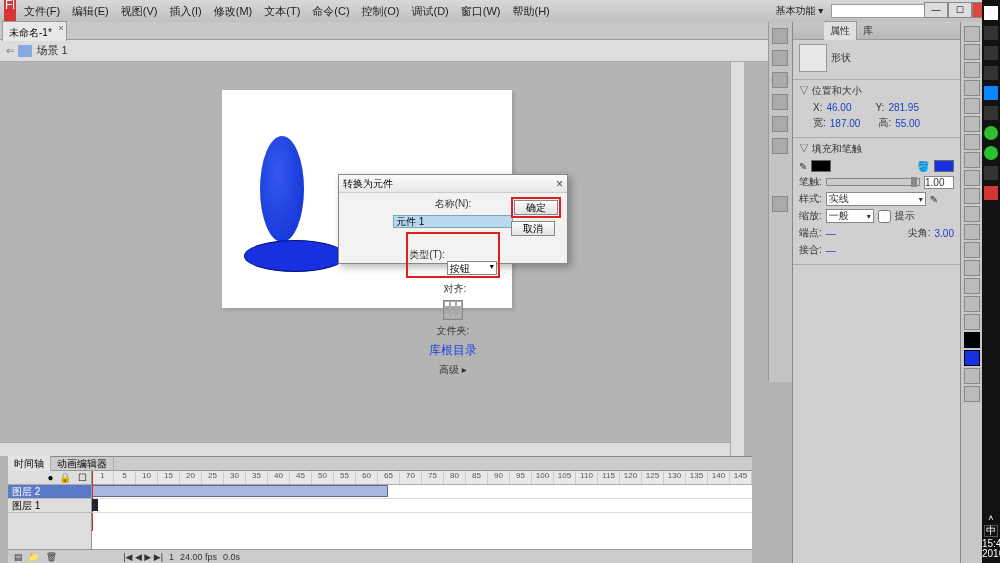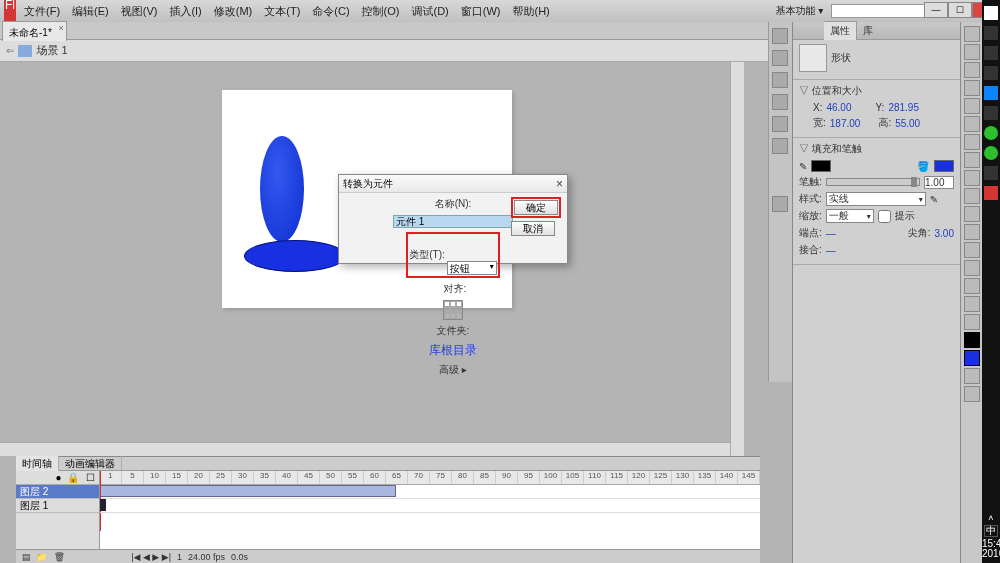--- a/index.html
+++ b/index.html
@@ -68,21 +68,21 @@
 .tstrip .sw.c{background:#1830e0;border:1px solid #000;}
 
 .wintb{position:absolute;right:0;top:0;width:18px;height:100%;background:#111;}
 .wintb .wi{width:14px;height:14px;margin:6px auto;background:#333;}
 .wintb .wi.a{background:#0a84ff;}
 .wintb .wi.g{background:#2dbf2d;border-radius:50%;}
 .wintb .wi.w{background:#fff;}
 .wintb .wi.r{background:#d43535;}
 .wintb .clock{position:absolute;bottom:4px;width:100%;color:#fff;font-size:8px;text-align:center;line-height:10px;}
 
-.timeline{position:absolute;left:16px;bottom:0;width:744px;height:107px;background:#d6d6d6;border-top:1px solid #888;}
+.timeline{position:absolute;left:8px;bottom:0;width:744px;height:107px;background:#d6d6d6;border-top:1px solid #888;}
 .timeline .tlhead{height:14px;background:#ccc;border-bottom:1px solid #999;display:flex;align-items:center;}
 .timeline .tlhead span{font-size:10px;padding:1px 6px;border-right:1px solid #aaa;}
 .timeline .tlhead span.active{background:#e4e4e4;}
 .timeline .layers{width:84px;background:#ddd;border-right:1px solid #999;position:absolute;left:0;top:14px;bottom:14px;}
 .timeline .layer{height:14px;display:flex;align-items:center;font-size:10px;padding-left:4px;border-bottom:1px solid #bbb;}
 .timeline .layer.sel{background:#5a7ac8;color:#fff;}
 .timeline .ruler{position:absolute;left:84px;right:0;top:14px;height:14px;background:#e8e8e8;border-bottom:1px solid #aaa;display:flex;overflow:hidden;}
 .timeline .ruler span{flex:0 0 22px;font-size:8px;color:#555;text-align:center;border-right:1px solid #ccc;}
 .timeline .frames{position:absolute;left:84px;right:0;top:28px;bottom:14px;background:#fff;}
 .timeline .frames .row{height:14px;border-bottom:1px solid #ddd;position:relative;}

